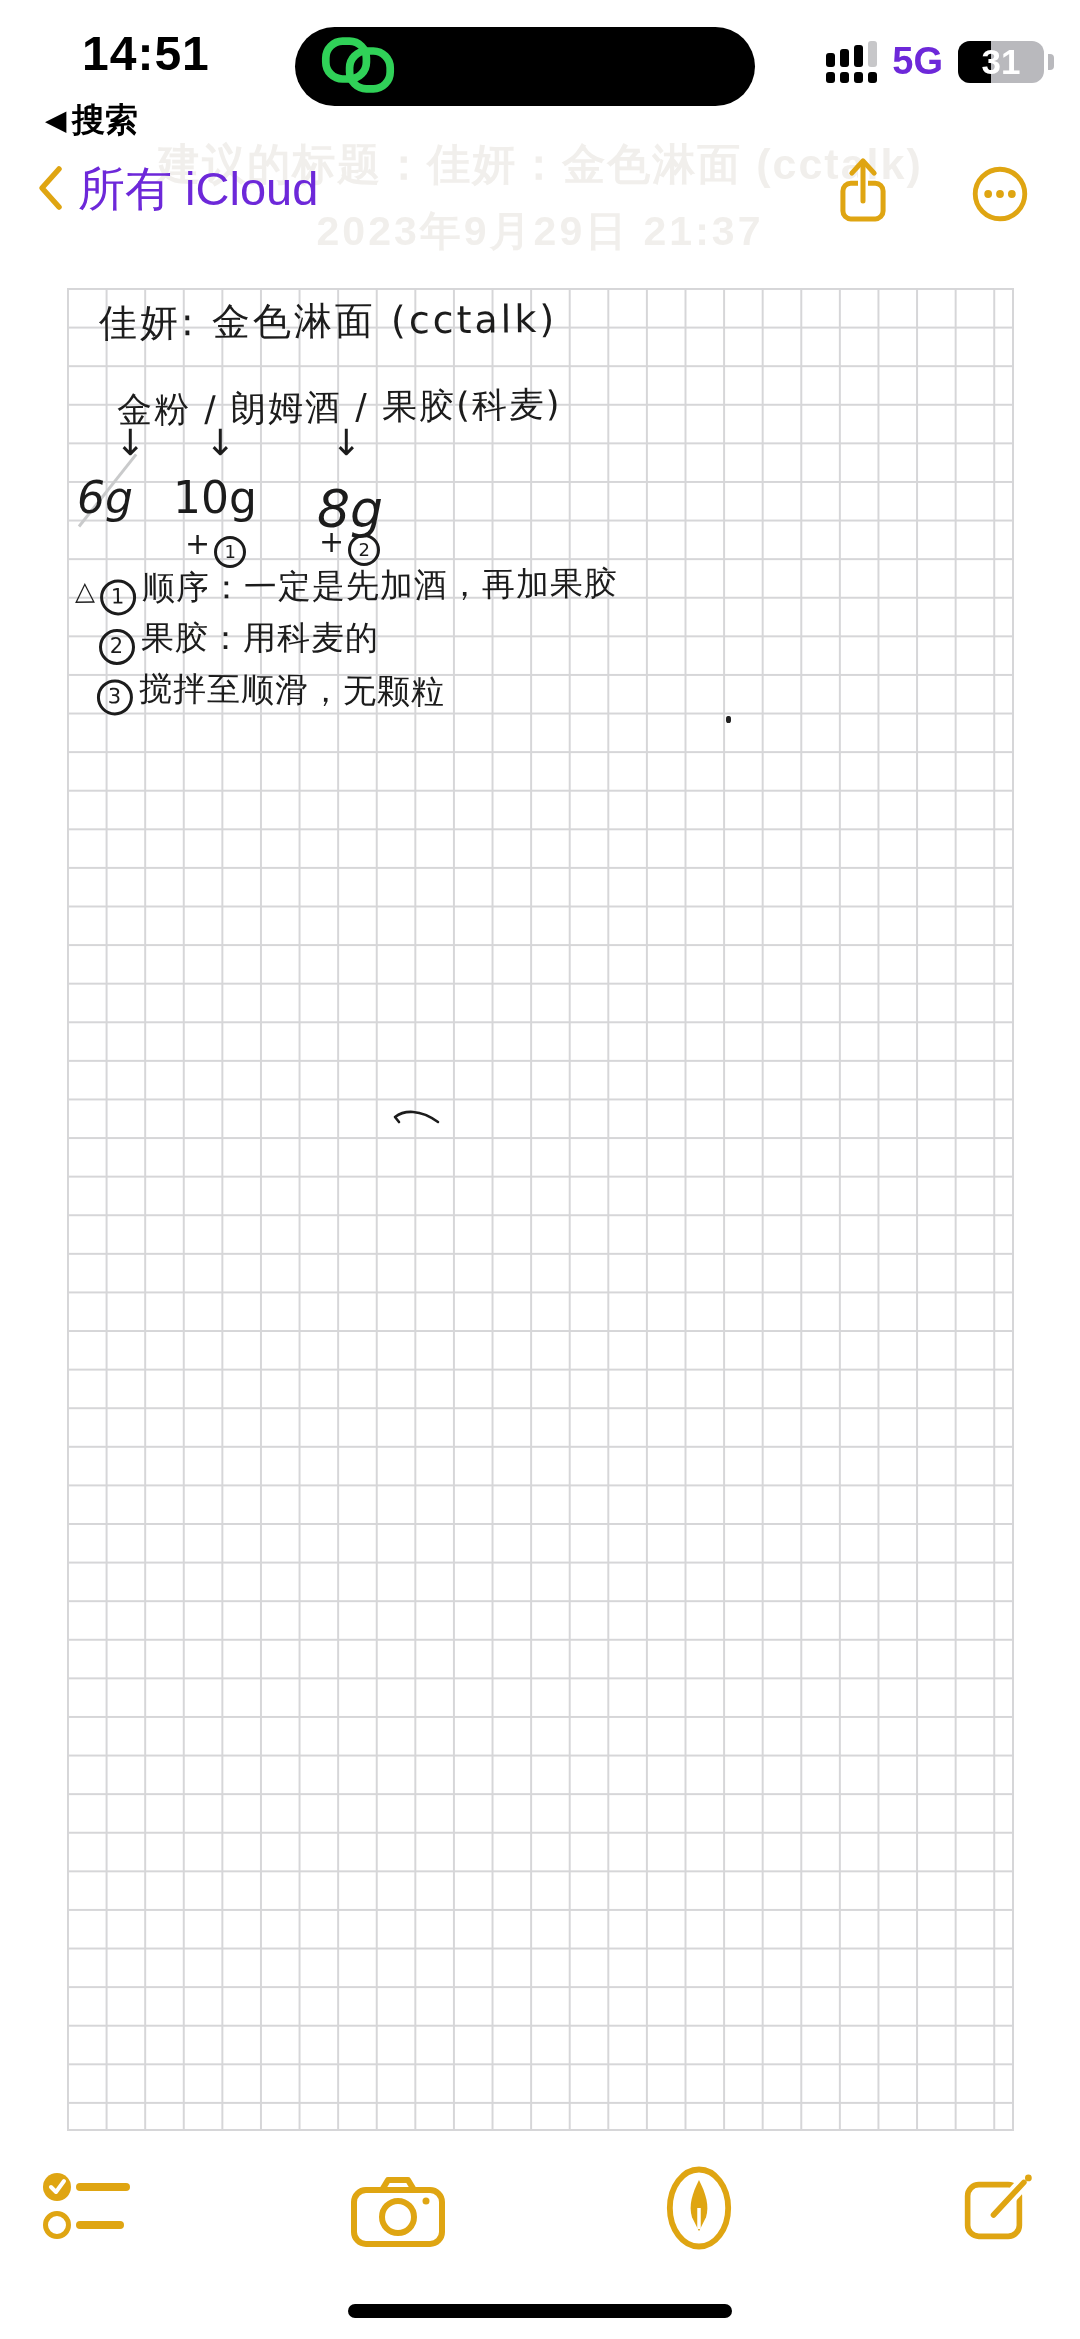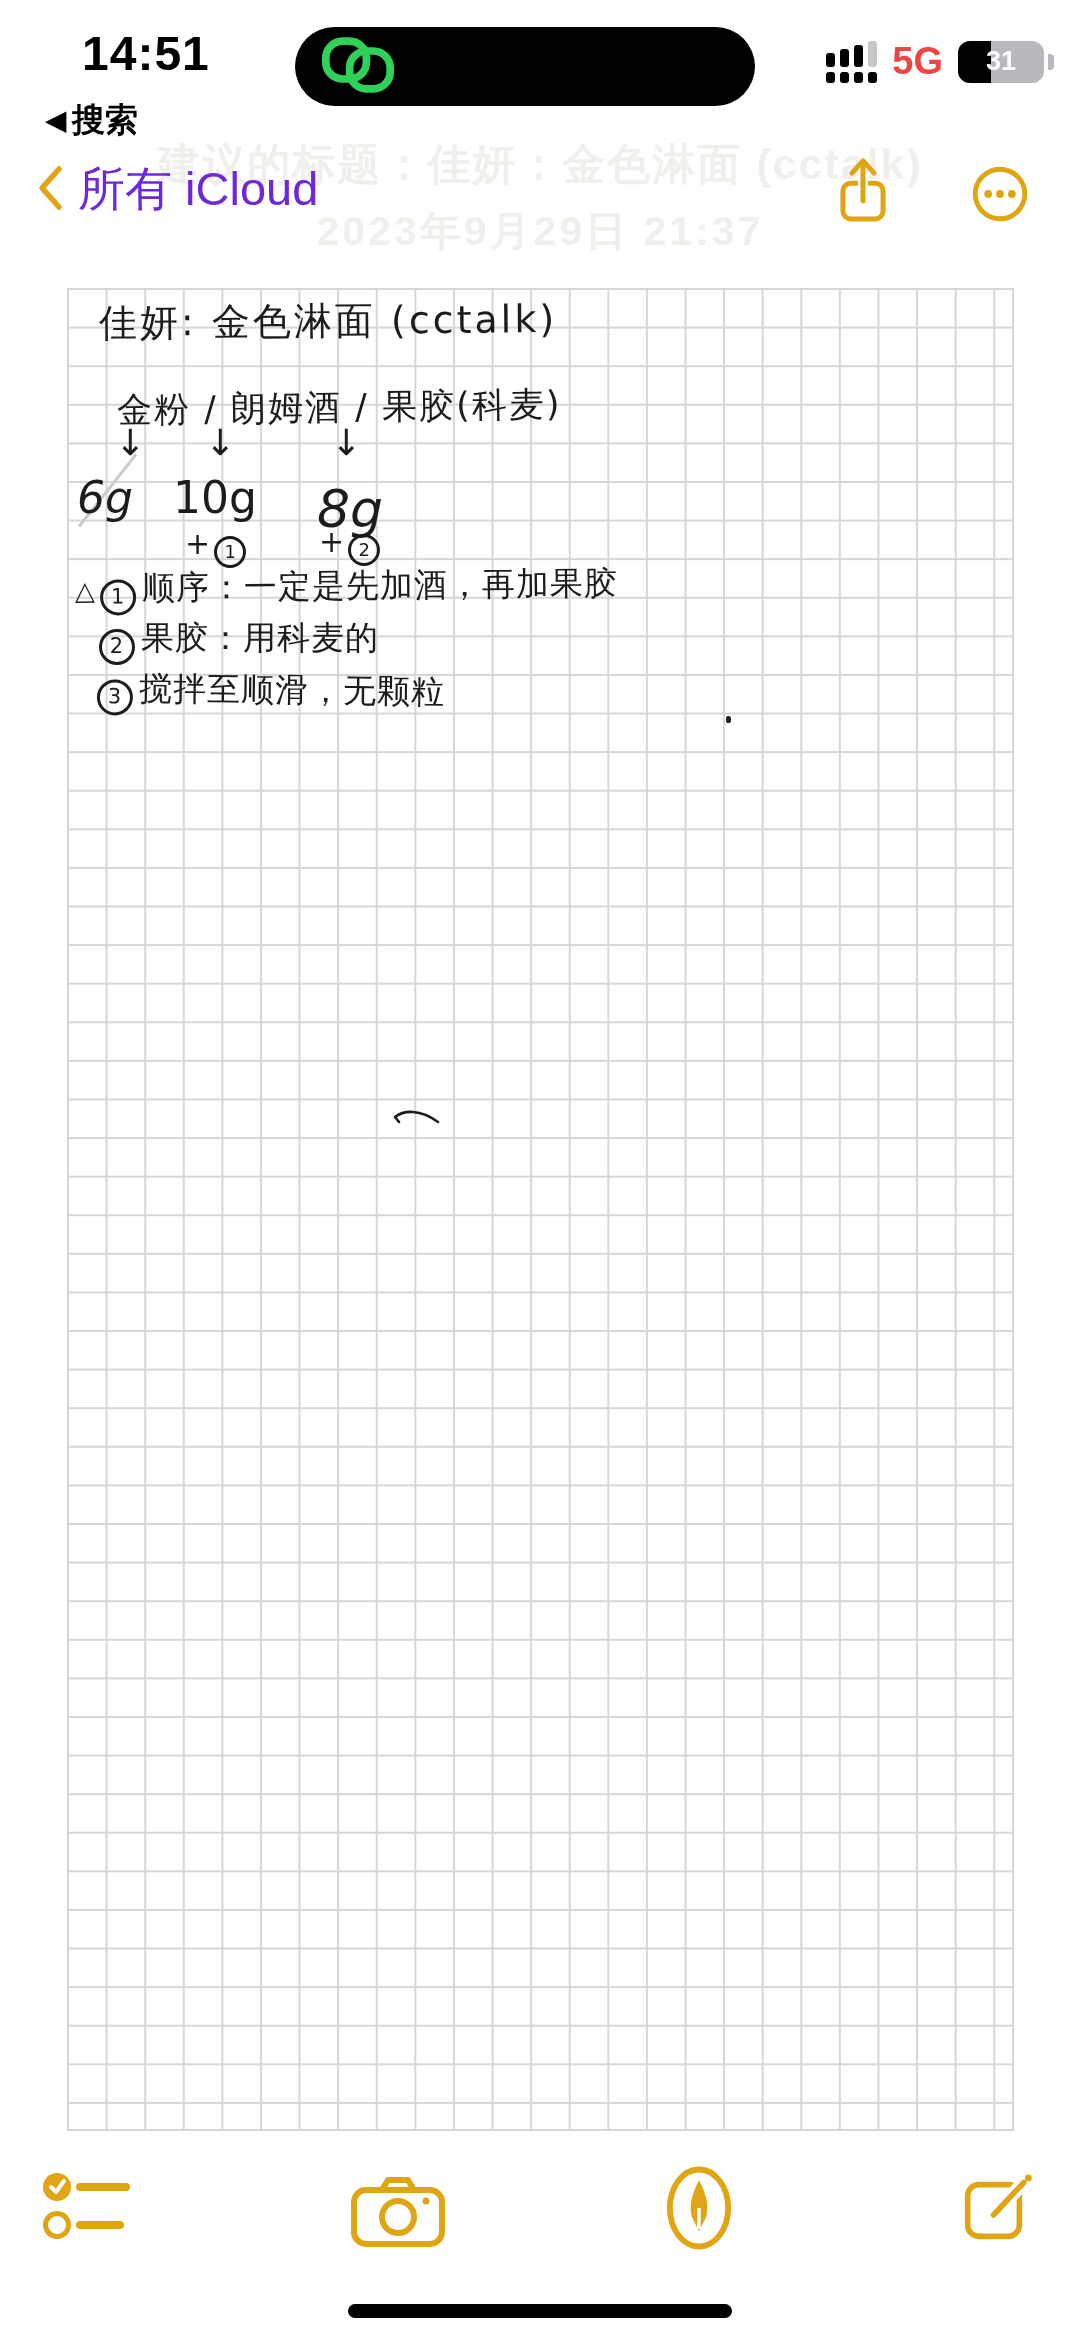--- a/index.html
+++ b/index.html
@@ -12,24 +12,24 @@
   .sb-back .tri{font-size:26px;}
   .island{position:absolute;left:295px;top:27px;width:460px;height:79px;background:#000;border-radius:40px;display:flex;align-items:center;padding-left:26px;box-sizing:border-box;}
   .sb-right{position:absolute;right:26px;top:40px;display:flex;align-items:center;gap:15px;}
   .sig{display:flex;flex-direction:column;gap:5px;}
   .sig-bars{display:flex;align-items:flex-end;gap:5px;height:26px;}
   .sig-bars i{display:block;width:9px;border-radius:3px;background:#000;}
   .sig-bars i.b1{height:14px}.sig-bars i.b2{height:18px}.sig-bars i.b3{height:22px}
   .sig-bars i.b4{height:26px;background:#c7c7c9;}
   .sig-dots{display:flex;gap:5px;}
   .sig-dots i{display:block;width:9px;height:11px;border-radius:3px;background:#000;}
-  .sb-5g{font-size:38px;font-weight:600;color:#ef4444;}
+  .sb-5g{font-size:38px;font-weight:600;color:#6d28d9;}
   .batt{position:relative;width:86px;height:42px;border-radius:12px;background:#b9b9bd;overflow:hidden;}
   .batt .fill{position:absolute;left:0;top:0;bottom:0;width:38%;background:#000;}
-  .batt .pct{position:absolute;inset:0;display:flex;align-items:center;justify-content:center;color:#fff;font-size:27px;font-weight:700;}
+  .batt .pct{position:absolute;inset:0;display:flex;align-items:center;justify-content:center;color:#fff;font-size:35px;font-weight:700;}
   .batt-nub{width:6px;height:16px;background:#b9b9bd;border-radius:0 4px 4px 0;margin-left:-11px;}
 
   
   .faint{position:absolute;left:0;right:0;text-align:center;color:#f1efec;font-weight:700;pointer-events:none;z-index:1;}
   .faint.title{top:136px;font-size:43px;letter-spacing:2px;}
   .faint.date{top:204px;font-size:41px;letter-spacing:3px;}
   .nav-back{position:absolute;left:36px;top:158px;display:flex;align-items:center;gap:14px;color:#6d28d9;cursor:pointer;z-index:2;}
   .nav-back .lbl{font-size:47px;}
   .nav-btn{position:absolute;z-index:2;cursor:pointer;}
   .share-btn{left:834px;top:156px;}

